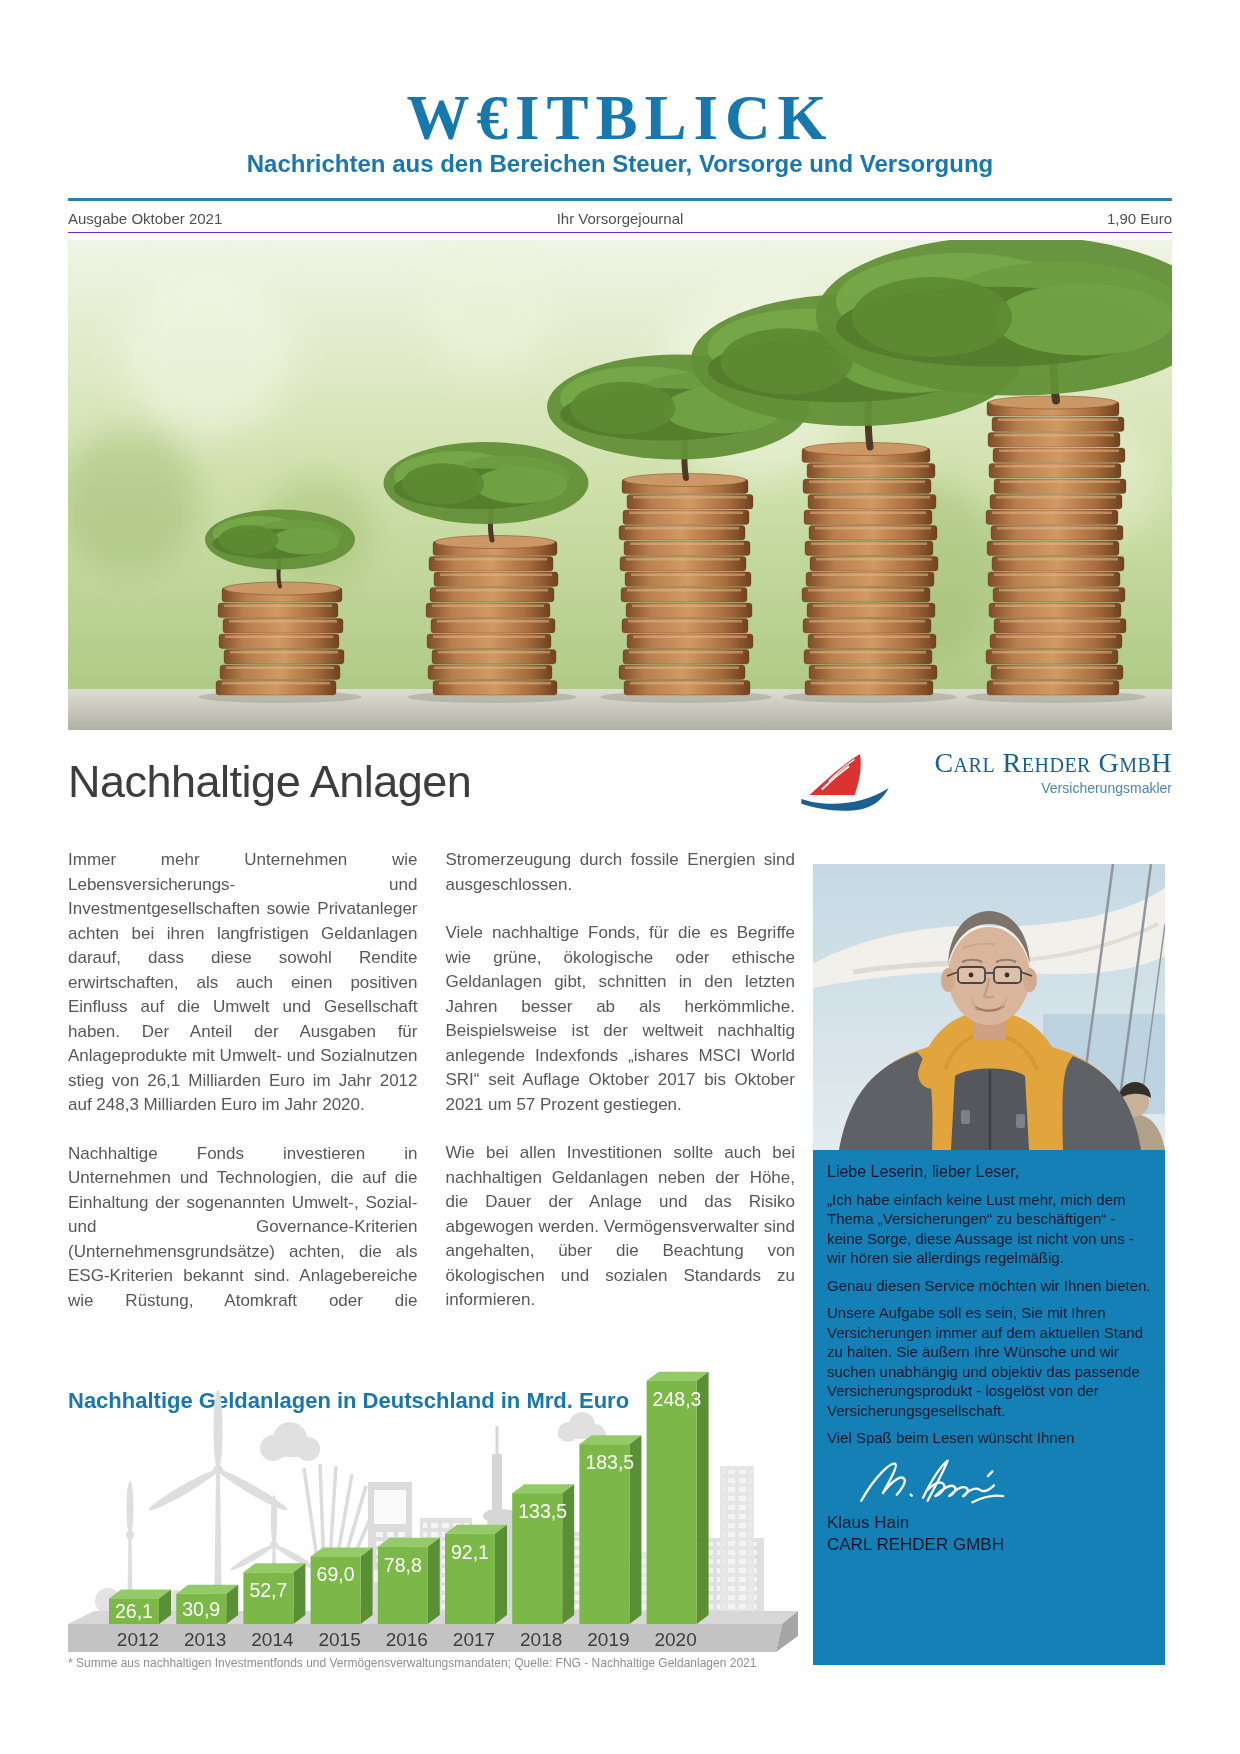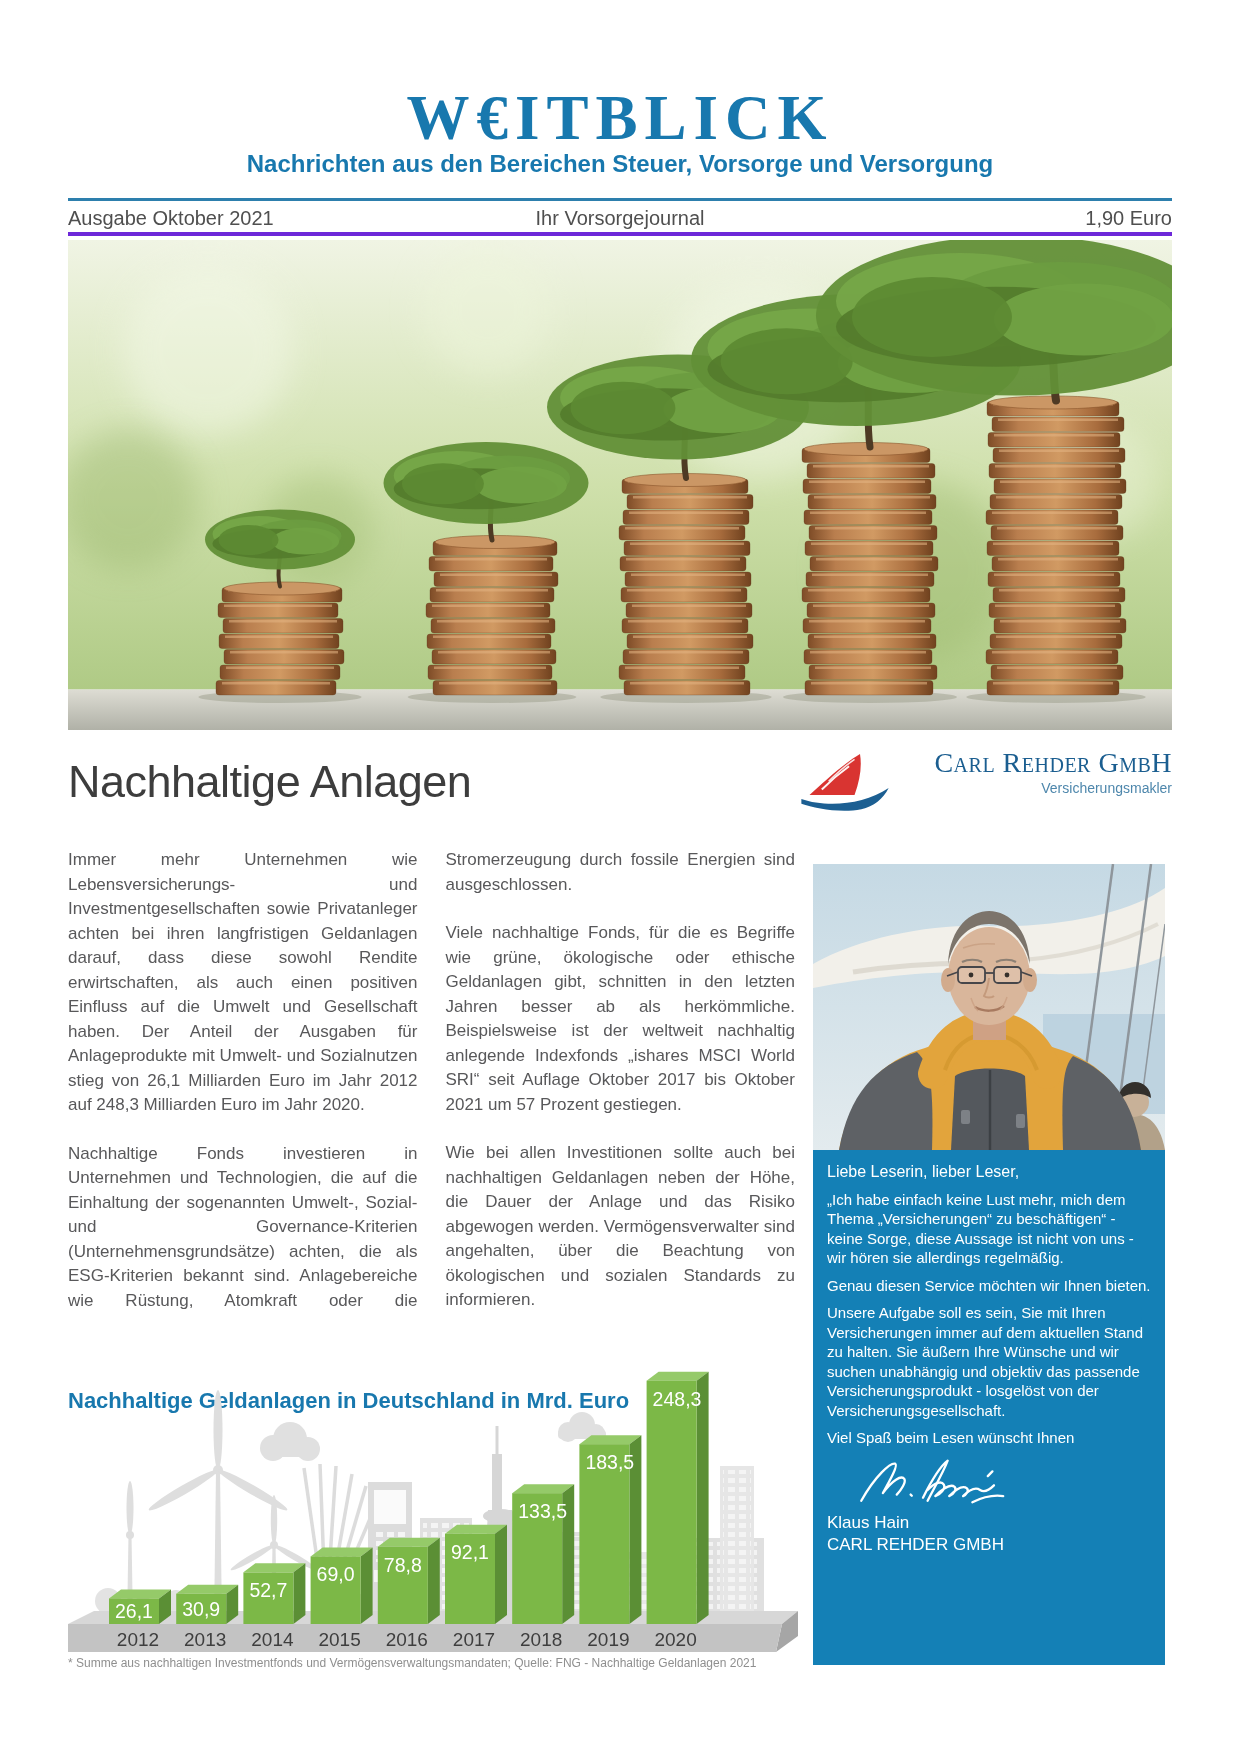--- a/index.html
+++ b/index.html
@@ -8,21 +8,21 @@
 
   
   .masthead-title{position:absolute;top:44px;left:0;width:100%;text-align:center;
     font-family:"Liberation Serif",serif;font-weight:700;font-size:63px;line-height:1.02;
     color:#1878ae;letter-spacing:7px;}
   .masthead-sub{position:absolute;top:150px;left:0;width:100%;text-align:center;
     font-size:24px;font-weight:700;color:#1878ae;}
   .masthead-rule{position:absolute;left:68px;top:198px;width:1104px;height:3px;background:#2d7fad;}
   .issue-bar{position:absolute;left:68px;top:205px;width:1104px;height:27px;
     display:grid;grid-template-columns:1fr auto 1fr;align-items:center;
-    font-size:20px;color:#4f4f4f;border-bottom:4px solid #6d28d9;}
+    font-size:15px;color:#4f4f4f;border-bottom:1px solid #6d28d9;}
   .issue-bar .left{justify-self:start;}
   .issue-bar .center{justify-self:center;}
   .issue-bar .right{justify-self:end;}
 
   
   #hero-svg{position:absolute;left:68px;top:240px;width:1104px;height:490px;display:block;}
 
   
   .headline{position:absolute;left:68px;top:756px;margin:0;font-size:45px;font-weight:400;
     color:#3d3d3d;letter-spacing:-0.5px;}
@@ -43,21 +43,21 @@
 
   
   .chart-title{position:absolute;left:68px;top:1388px;margin:0;font-size:22px;font-weight:700;color:#1878ae;}
   #chart-svg{position:absolute;left:68px;top:1370px;width:732px;height:285px;display:block;}
   .chart-footnote{position:absolute;left:68px;top:1656px;width:740px;font-size:12px;color:#8f8f8f;}
   svg text{font-family:"Liberation Sans",sans-serif;}
 
   
   #portrait-svg{position:absolute;left:813px;top:864px;width:352px;height:286px;display:block;}
   .blue-box{position:absolute;left:813px;top:1150px;width:352px;height:515px;background:#1480b6;
-    color:#ffffff;padding:12px 14px;box-sizing:border-box;font-size:15px;line-height:19.5px;overflow:hidden;}
+    color:#0f172a;padding:12px 14px;box-sizing:border-box;font-size:15px;line-height:19.5px;overflow:hidden;}
   .blue-box p{margin:0 0 8px 0;}
   .blue-box .salutation{font-size:16px;margin-bottom:8px;}
   .sig-svg{display:block;width:205px;height:54px;margin:4px 0 2px 12px;}
   .signed-name,.signed-company{font-size:17px;line-height:22px;}
 </style>
 </head>
 <body>
 
 <div class="page">
 

